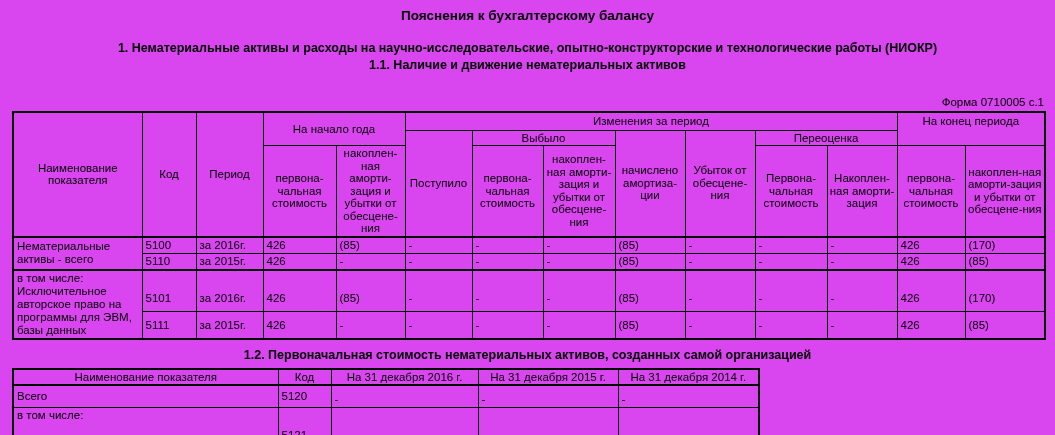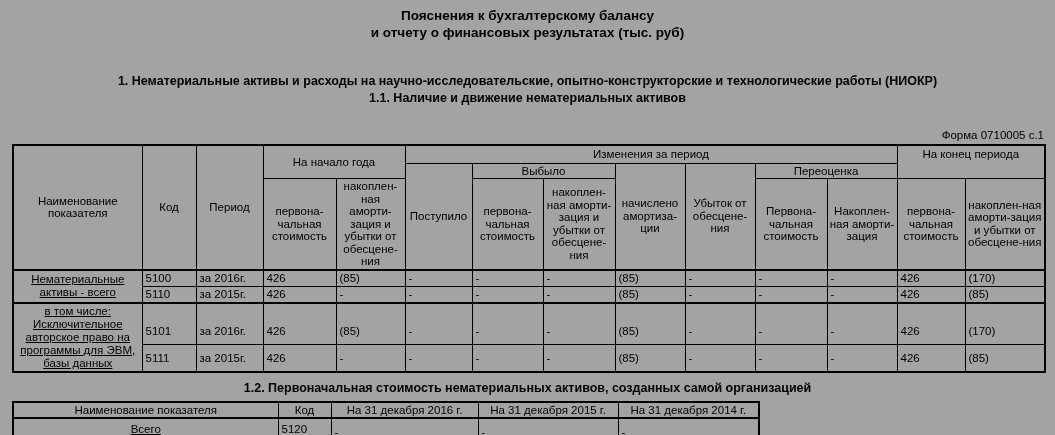--- a/index.html
+++ b/index.html
@@ -1,30 +1,30 @@
 <!DOCTYPE html>
 <html><head>
 <meta charset="utf-8">
 <style>
   * { box-sizing: border-box; }
   html, body { margin: 0; padding: 0; background: #fff; }
   .page {
     position: relative;
     width: 1055px; height: 435px;
     overflow: hidden;
-    background: #a3a3a3;
+    background: #d946ef;
     color: #000;
     font-family: "Liberation Sans", sans-serif;
     padding-top: 7px;
   }
   .doc-title {
     text-align: center; font-weight: bold;
     font-size: 13.5px; line-height: 17px;
   }
-  .sections { margin-top: 32px; }
+  .sections { margin-top: 16px; }
   .section-title {
     text-align: center; font-weight: bold;
     font-size: 12.5px; line-height: 17px;
   }
   .form-label {
     text-align: right;
     font-size: 11.5px; line-height: 13px;
     margin: 22px 11px 2px 0;
   }
   table {
@@ -42,41 +42,40 @@
   th {
     font-weight: normal;
     text-align: center;
     vertical-align: middle;
     line-height: 12.5px;
     padding: 1px 2px;
   }
   td { line-height: 13px; }
   td.num  { text-align: left;  vertical-align: middle; }
   td.ctr  { vertical-align: middle; }
-  td.name { text-align: center;   vertical-align: middle; white-space: pre-line; text-decoration: underline; }
+  td.name { text-align: left;   vertical-align: middle; white-space: pre-line; }
   .t1 tr.dr3 td, .t1 tr.dr4 td { vertical-align: bottom; padding-bottom: 6px; }
   .t1 tr.dr3 td.name { vertical-align: top; padding-top: 1px; padding-bottom: 1px; }
   .t1 tr.dr1 > td { border-top: 2px solid #000; }
   .t1 tr.dr3 > td { border-top: 2px solid #000; }
   .va-top { vertical-align: top; padding-top: 2px; }
   .sec12 { margin-top: 7px; }
   .t2 { margin-top: 4px; }
   .t2 thead th { border-bottom: 2px solid #000; height: 16px; }
   .t2 tr.r1 td { height: 22px; }
   .t2 tr.r1 td.num { vertical-align: bottom; }
   .t2 tr.r2 td { height: 37px; vertical-align: bottom; }
   .t2 tr.r2 td.name { vertical-align: top; }
 </style>
 </head>
 <body>
 
 <div class="page">
 
   <div class="doc-title">Пояснения к бухгалтерскому балансу</div>
-  <div class="doc-title">и отчету о финансовых результатах (тыс. руб)</div>
 
   <div class="sections">
     <div class="section-title">1. Нематериальные активы и расходы на научно-исследовательские, опытно-конструкторские и технологические работы (НИОКР)</div>
     <div class="section-title">1.1. Наличие и движение нематериальных активов</div>
   </div>
 
   <div class="form-label">Форма 0710005 с.1</div>
 
   <table class="t1">
     <colgroup>

